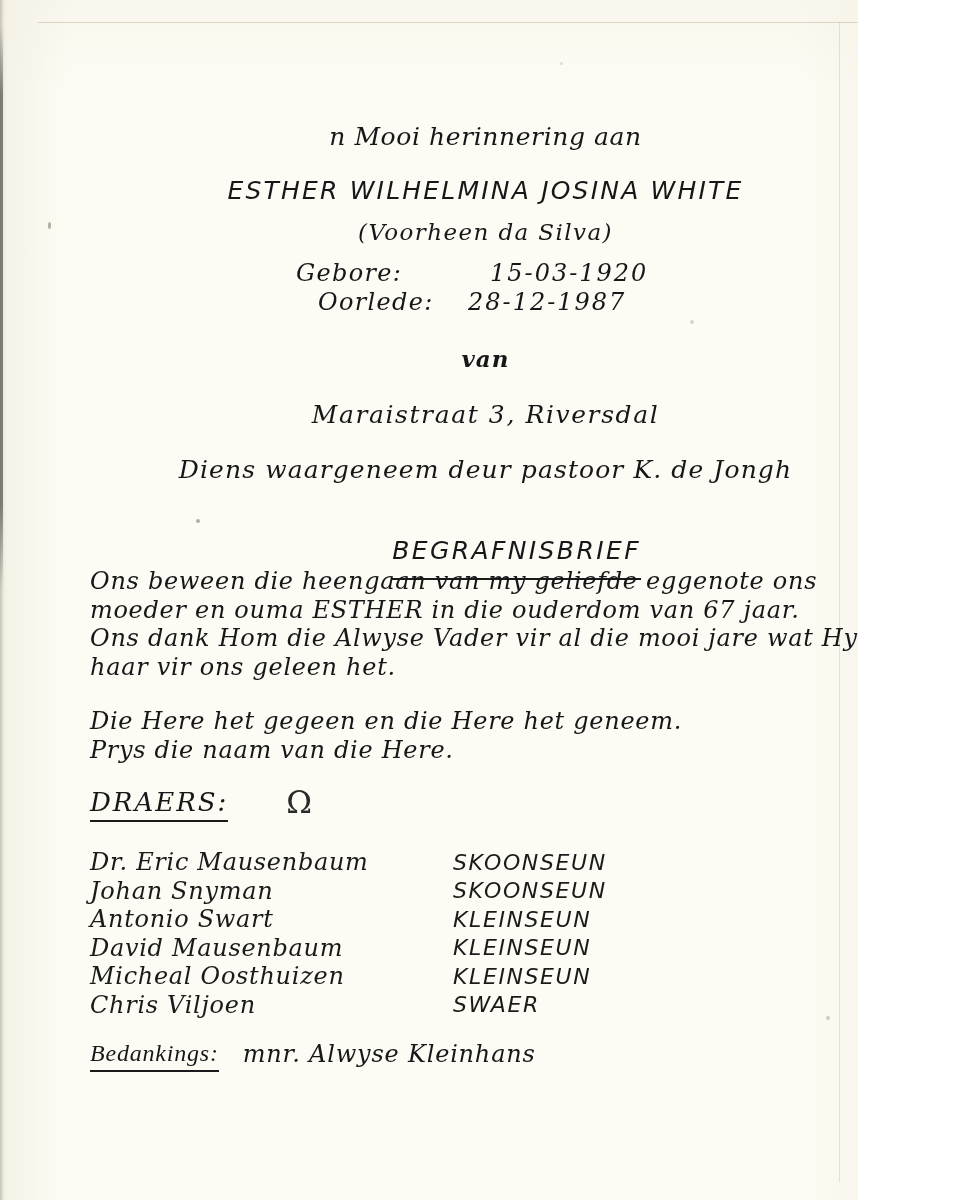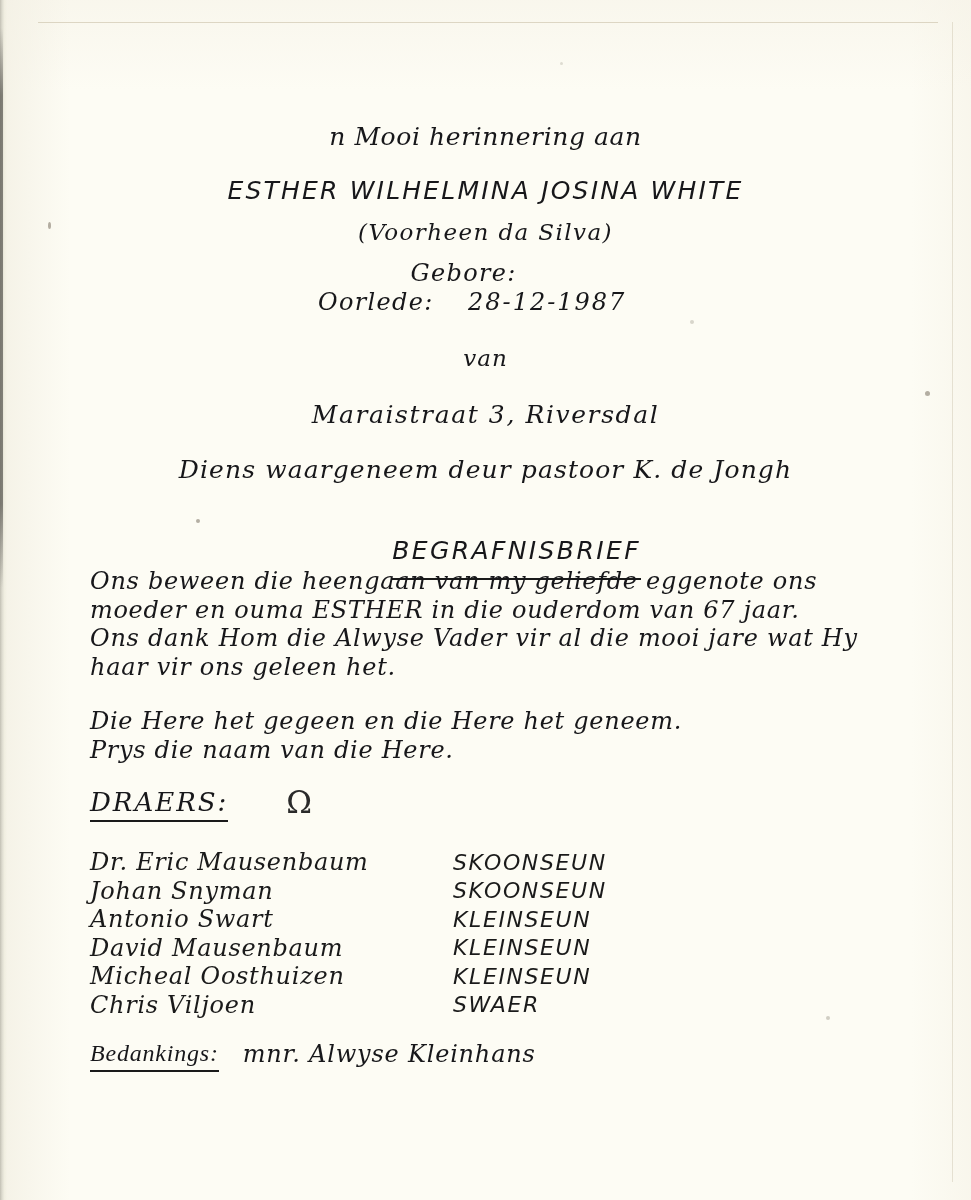--- a/index.html
+++ b/index.html
@@ -6,21 +6,21 @@
     margin: 0;
     padding: 0;
     background: #ffffff;
   }
   body {
     font-family: "DejaVu Sans", sans-serif;
   }
 
   .page {
     position: relative;
-    width: 971px;
+    width: 858px;
     height: 1200px;
     overflow: hidden;
     background: #fdfcf4;
     background-image:
       linear-gradient(90deg, rgba(243,240,228,0.85) 0px, rgba(253,252,244,0) 70px),
       linear-gradient(180deg, rgba(246,243,232,0.6) 0px, rgba(253,252,244,0) 90px),
       linear-gradient(270deg, rgba(247,244,233,0.7) 0px, rgba(253,252,244,0) 60px);
   }
 
   
@@ -130,20 +130,21 @@
   .date-value {
     width: 185px;
     text-align: left;
     letter-spacing: 2px;
   }
 
   #van-line {
     top: 345px;
     font-size: 23px;
     letter-spacing: 1px;
+    font-weight: bold;
   }
   #address-line {
     top: 400px;
     font-size: 25px;
     letter-spacing: 1.6px;
   }
   #service-line {
     top: 455px;
     font-size: 25px;
     letter-spacing: 1.1px;
@@ -263,20 +264,21 @@
   <div class="content">
 
     <div class="line centered script" id="memory-line">n Mooi herinnering aan</div>
 
     <div class="line centered block" id="full-name">ESTHER WILHELMINA JOSINA WHITE</div>
 
     <div class="line centered script" id="maiden-name">(Voorheen da Silva)</div>
 
     <div class="date-row script" id="born-row">
       <div class="date-label">Gebore:</div>
+      <div class="date-value">15-03-1920</div>
     </div>
 
     <div class="date-row script" id="died-row">
       <div class="date-label">Oorlede:</div>
       <div class="date-value">28-12-1987</div>
     </div>
 
     <div class="line centered script" id="van-line">van</div>
 
     <div class="line centered script" id="address-line">Maraistraat 3, Riversdal</div>

